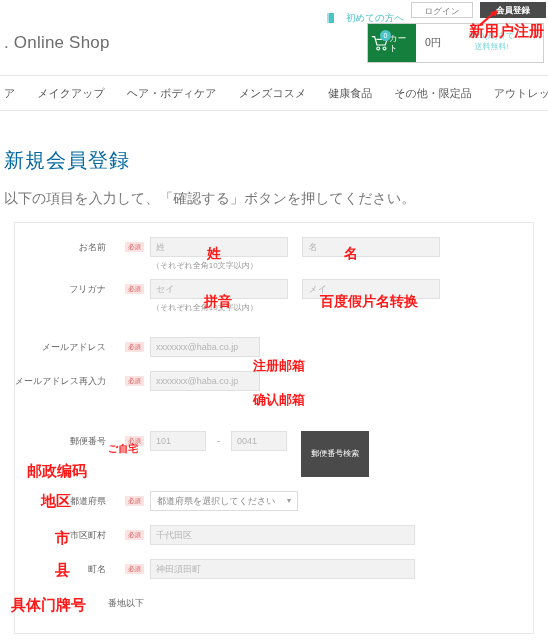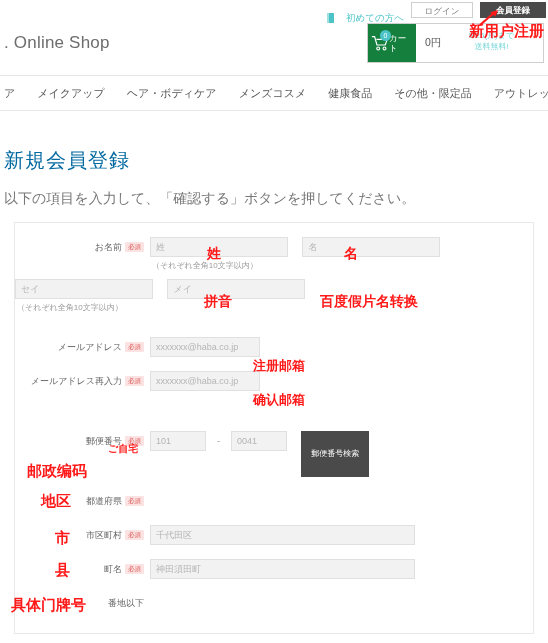--- a/index.html
+++ b/index.html
@@ -213,21 +213,21 @@
     text-align: right;
     padding-right: 6px;
     box-sizing: border-box;
     font-size: 9px;
     color: #666;
     line-height: 20px;
     white-space: nowrap;
     display: flex;
     align-items: center;
     justify-content: flex-end;
-    gap: 3px;
+    gap: 19px;
   }
   .req {
     display: inline-block;
     background: #fbe3e4;
     color: #d9534f;
     font-size: 6.5px;
     padding: 1px 3px;
     line-height: 8px;
     border-radius: 1px;
     vertical-align: middle;
@@ -390,20 +390,24 @@
         <span class="req">必須</span>
       </div>
       <div class="fields">
         <div class="inp w-half">姓</div>
         <div class="inp w-half" style="margin-left:10px;">名</div>
         <div class="note">（それぞれ全角10文字以内）</div>
       </div>
     </div>
 
     <div class="row">
+      <div class="row-label">
+        <span>フリガナ</span>
+        <span class="req">必須</span>
+      </div>
       <div class="fields">
         <div class="inp w-half">セイ</div>
         <div class="inp w-half" style="margin-left:10px;">メイ</div>
         <div class="note">（それぞれ全角10文字以内）</div>
       </div>
     </div>
 
     <div class="row" style="margin-top:18px;">
       <div class="row-label">
         <span>メールアドレス</span>
@@ -434,20 +438,26 @@
         <span class="dash">-</span>
         <div class="inp w-zip">0041</div>
         <span class="btn-zip">郵便番号検索</span>
       </div>
     </div>
 
     <div class="row" style="margin-top:14px;">
       <div class="row-label">
         <span>都道府県</span>
         <span class="req">必須</span>
+      </div>
+      <div class="fields">
+        <div class="sel">
+          <span>都道府県を選択してください</span>
+          <span class="chev">▾</span>
+        </div>
       </div>
     </div>
 
     <div class="row" style="margin-top:14px;">
       <div class="row-label">
         <span>市区町村</span>
         <span class="req">必須</span>
       </div>
       <div class="fields">
         <div class="inp w-city">千代田区</div>

